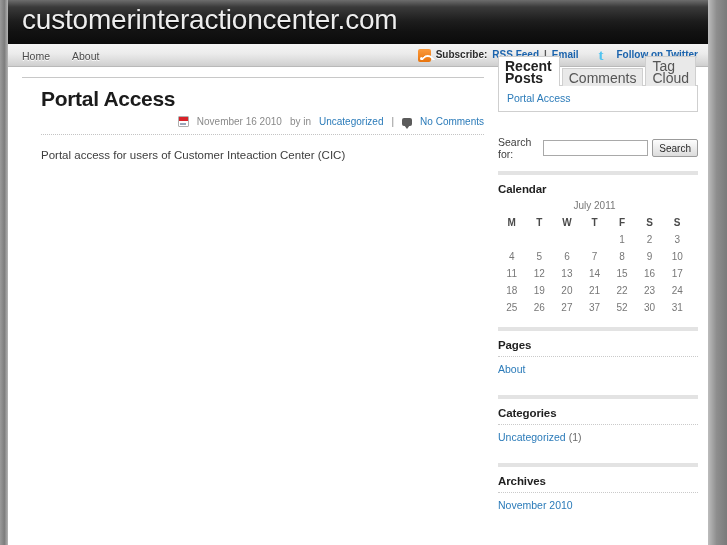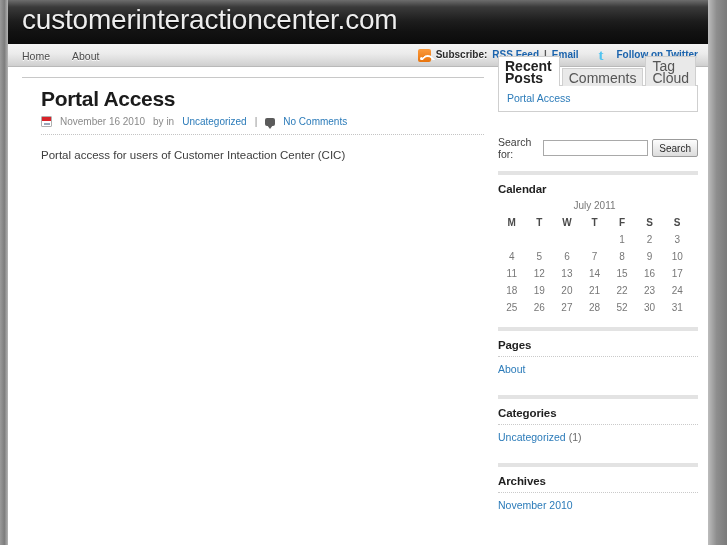--- a/index.html
+++ b/index.html
@@ -113,21 +113,21 @@
     font-size: 21px;
     font-weight: bold;
     color: #1b1b1b;
     margin: 9px 0 0 19px;
     letter-spacing: -0.3px;
   }
   .post-meta {
     margin: 5px 0 0 19px;
     font-size: 10px;
     color: #8a8a8a;
-    display: flex; align-items: center; gap: 8px;
+    display: flex; align-items: center; gap: 8px; justify-content: flex-end;
   }
   .post-meta a { color: #2b7bb9; text-decoration: none; }
   .cal-icon {
     width: 11px; height: 11px; background: #fff; border: 1px solid #b0b0b0;
     position: relative; flex: 0 0 auto; border-radius: 1px;
   }
   .cal-icon::before {
     content: ""; position: absolute; left: 0; top: 0; right: 0; height: 4px;
     background: #d8232a;
   }
@@ -361,21 +361,21 @@
               <td>20</td>
               <td>21</td>
               <td>22</td>
               <td>23</td>
               <td>24</td>
             </tr>
             <tr>
               <td>25</td>
               <td>26</td>
               <td>27</td>
-              <td>28</td>
+              <td>37</td>
               <td>52</td>
               <td>30</td>
               <td>31</td>
             </tr>
           </tbody>
         </table>
 
         <div class="sect-sep"></div>
         <div class="sect-title">Pages</div>
         <div class="sect-rule"></div>

